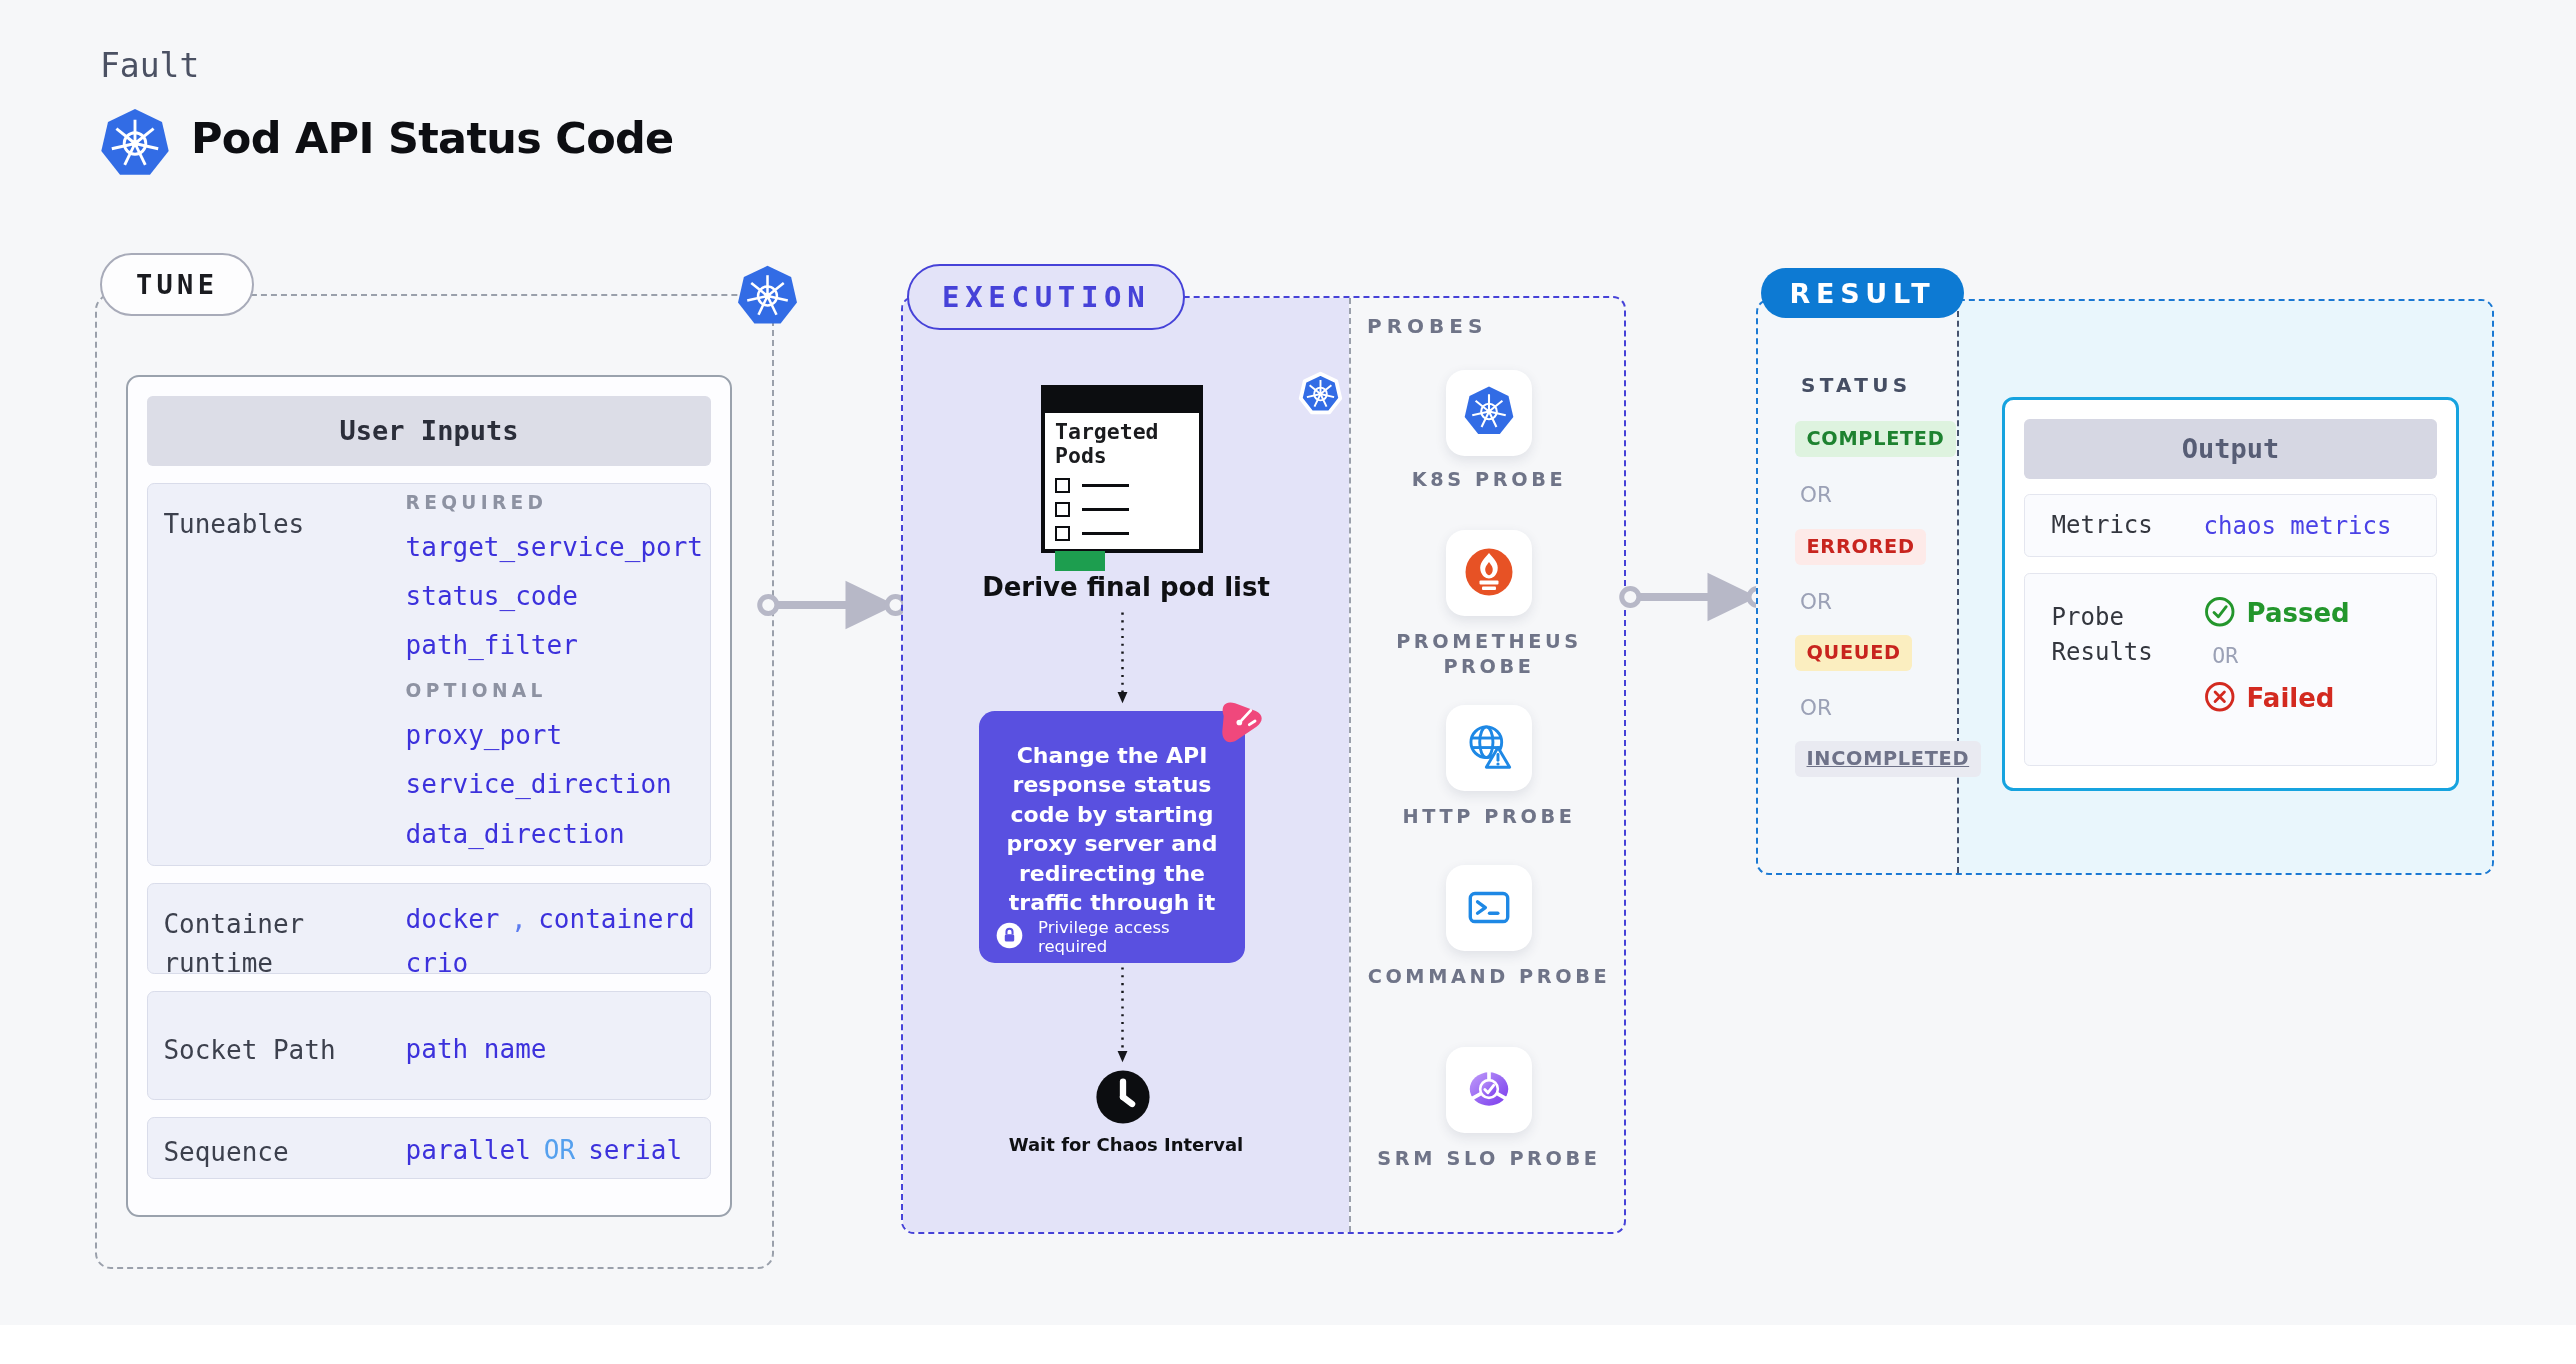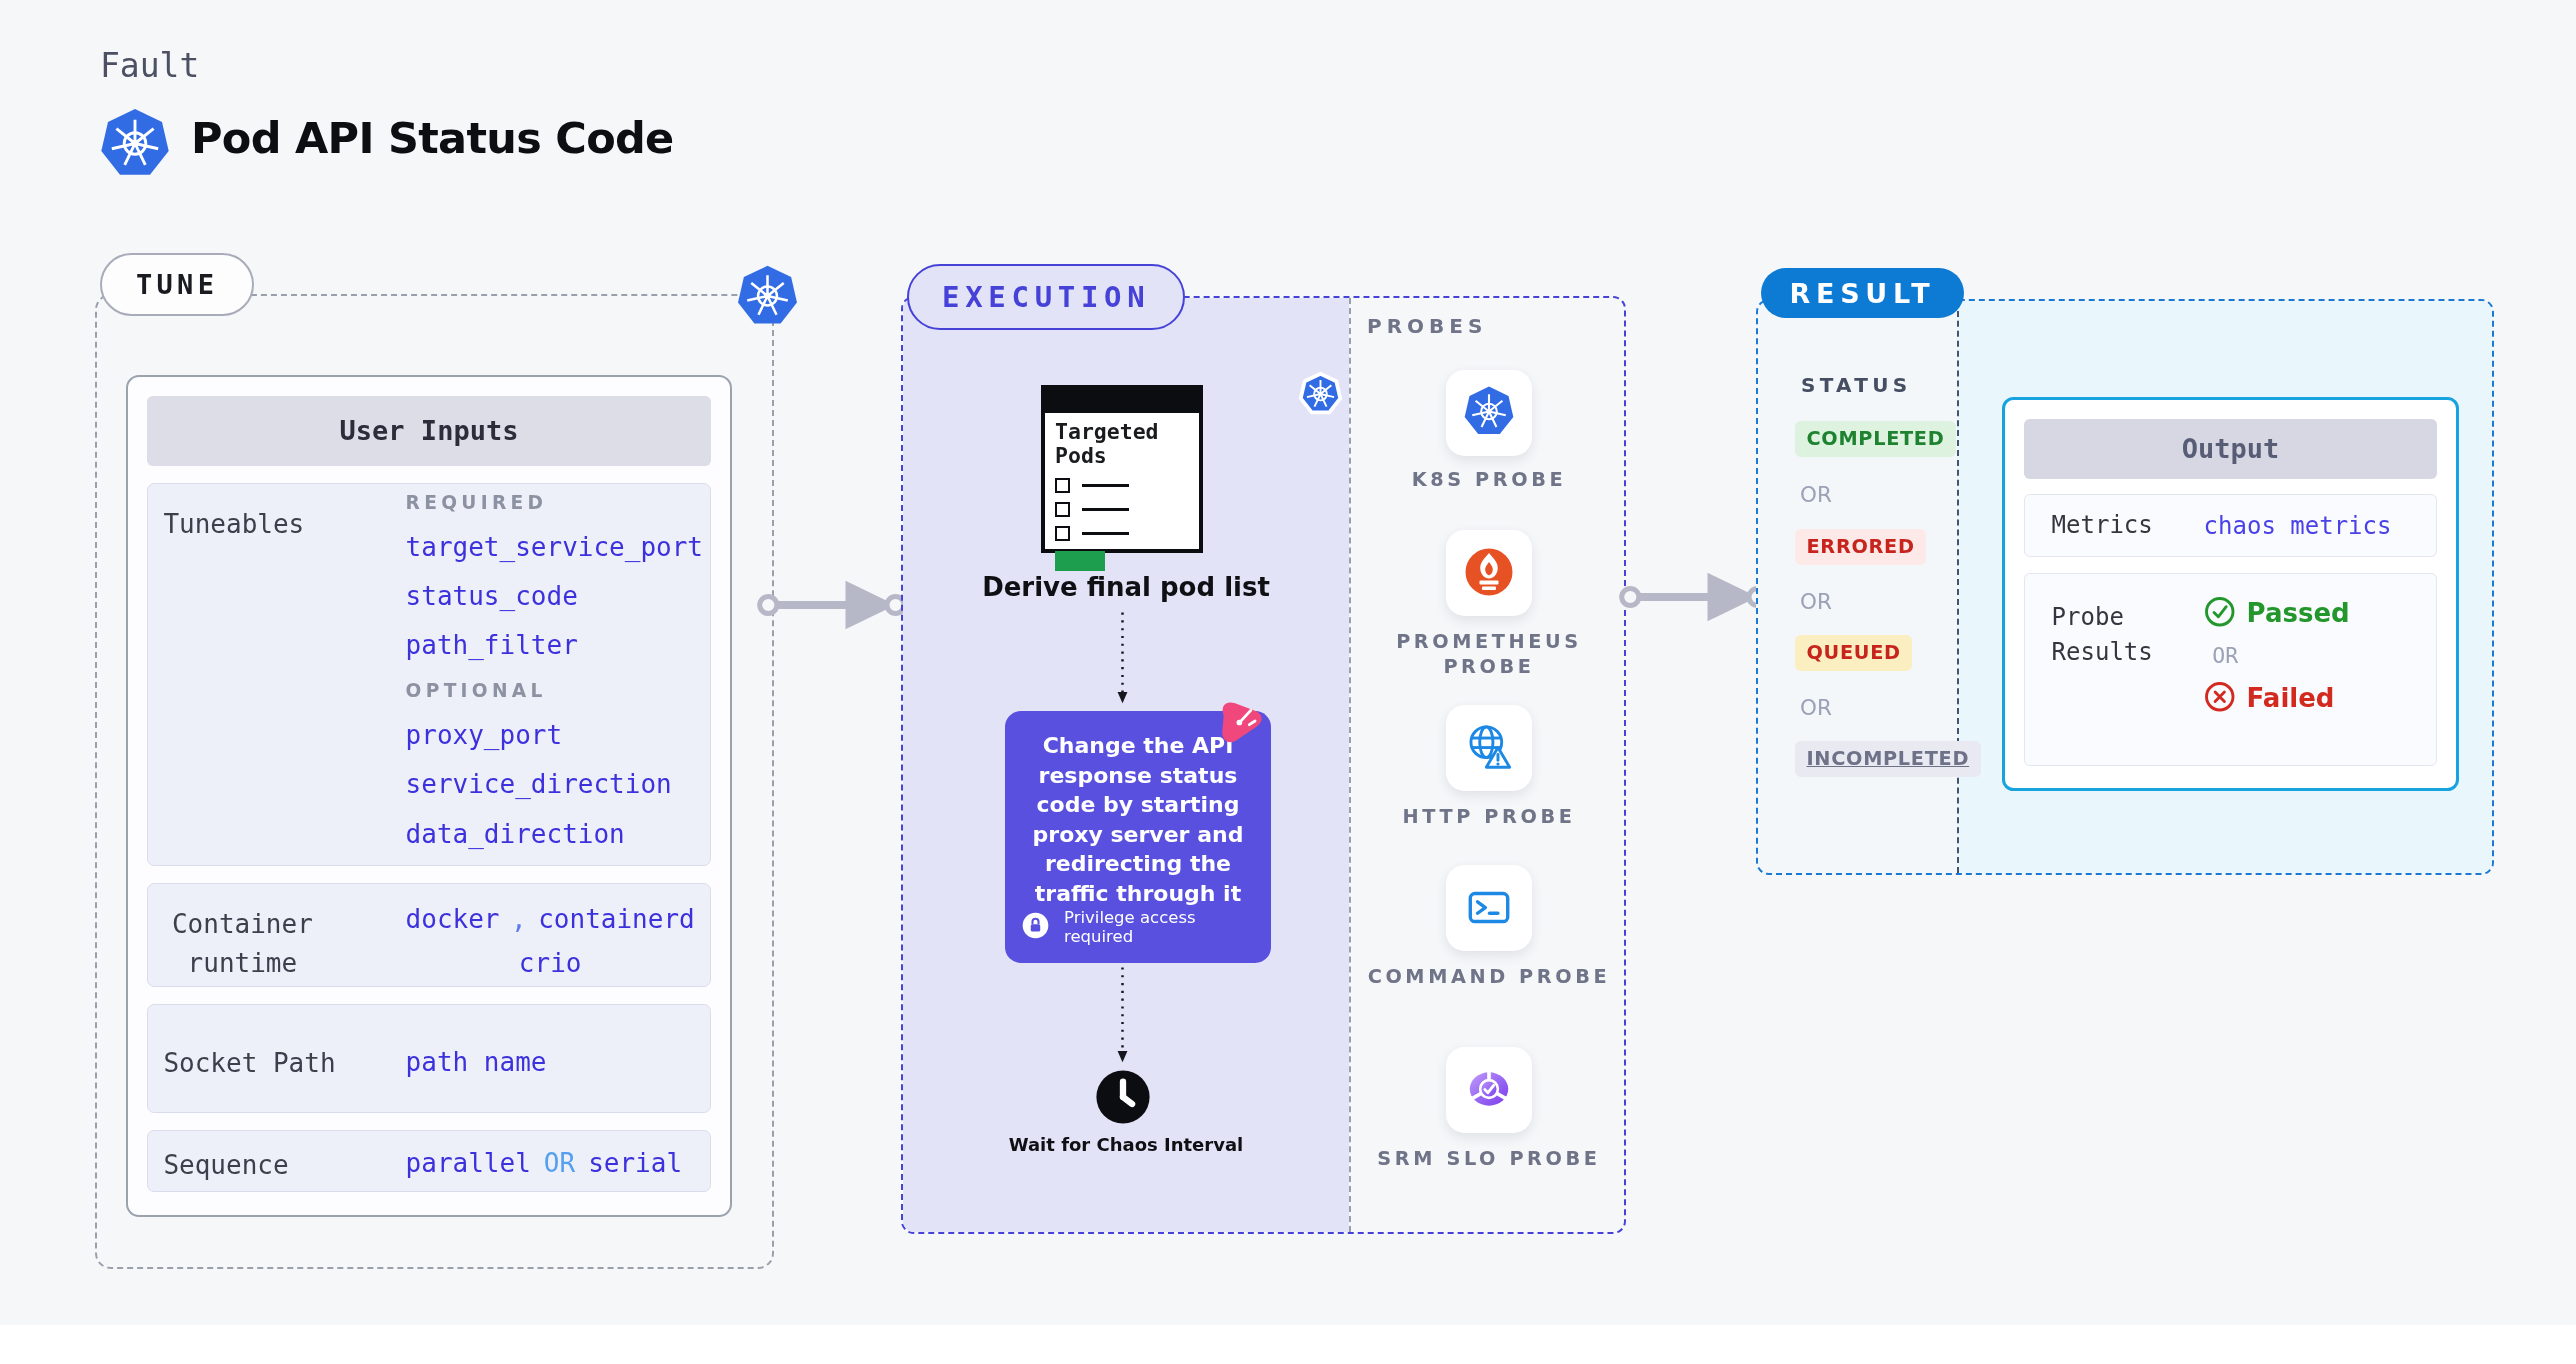--- a/index.html
+++ b/index.html
@@ -51,22 +51,22 @@
   .pods-titlebar{height:24px;background:#0c0d10;}
   .pods-body{padding:7.2px 10px;}
   .pods-title{font-size:21.5px;font-weight:bold;color:#1a1b1e;line-height:1.12;width:115px;}
   .chk-row{display:flex;align-items:center;gap:11.5px;margin-top:9.3px;}
   .chk{width:15px;height:15px;border:2.5px solid #0c0d10;box-sizing:border-box;}
   .chk-line{width:47px;height:2.9px;background:#0c0d10;}
   .green-bar{width:50px;height:19.3px;background:#1d9e4f;margin-top:10px;}
   .k8s-window-corner{position:absolute;left:251px;top:-20px;width:49px;height:50px;}
   .derive-label{left:0;top:274px;width:446px;text-align:center;font-size:26px;font-weight:bold;color:#0f1013;}
   .dotline{width:17px;}
-  .action-box{left:102px;top:413px;width:266px;height:252px;background:#5950e0;border-radius:15.8px;box-sizing:border-box;
-    padding:30px 17px 17px;display:flex;flex-direction:column;justify-content:flex-end;}
+  .action-box{left:76px;top:413px;width:266px;height:252px;background:#5950e0;border-radius:15.8px;box-sizing:border-box;
+    padding:30px 17px 17px;display:flex;flex-direction:column;justify-content:flex-start;}
   .action-text{color:#fff;font-size:22px;font-weight:bold;text-align:center;line-height:1.34;}
   .priv-row{display:flex;align-items:center;justify-content:center;gap:15px;}
   .priv-note{color:#fff;font-size:16.5px;}
   .chaos-pink-icon{left:315px;top:401px;width:47px;height:47px;}
   .clock-icon{left:192px;top:771px;width:56px;height:56px;}
   .wait-label{left:0;top:835px;width:446px;text-align:center;font-size:18px;font-weight:bold;color:#0f1013;line-height:1.3;}
 
   
   .probes-title{left:464px;top:15.8px;font-size:20px;font-weight:bold;letter-spacing:5px;color:#6f7488;}
   .probe-card{left:543px;width:86px;height:86px;background:#fff;border-radius:18.6px;
@@ -156,21 +156,21 @@
       <div class="blue-val">target_service_port</div>
       <div class="blue-val">status_code</div>
       <div class="blue-val">path_filter</div>
       <div class="req-label" style="font-family:'DejaVu Sans',sans-serif;">OPTIONAL</div>
       <div class="blue-val">proxy_port</div>
       <div class="blue-val">service_direction</div>
       <div class="blue-val">data_direction</div>
     </div>
   </div>
 
-  <div class="ui-row" style="height:104px;text-align:center;">
+  <div class="ui-row" style="height:91px;">
     <div class="row-label" style="top:21.5px;width:158px;">Container runtime</div>
     <div class="vals" style="top:20px;gap:14.3px;">
       <div style="display:flex;gap:11.5px;">
         <span class="blue-val">docker</span>
         <span class="blue-val lt-blue">,</span>
         <span class="blue-val">containerd</span>
       </div>
       <div class="blue-val">crio</div>
     </div>
   </div>

